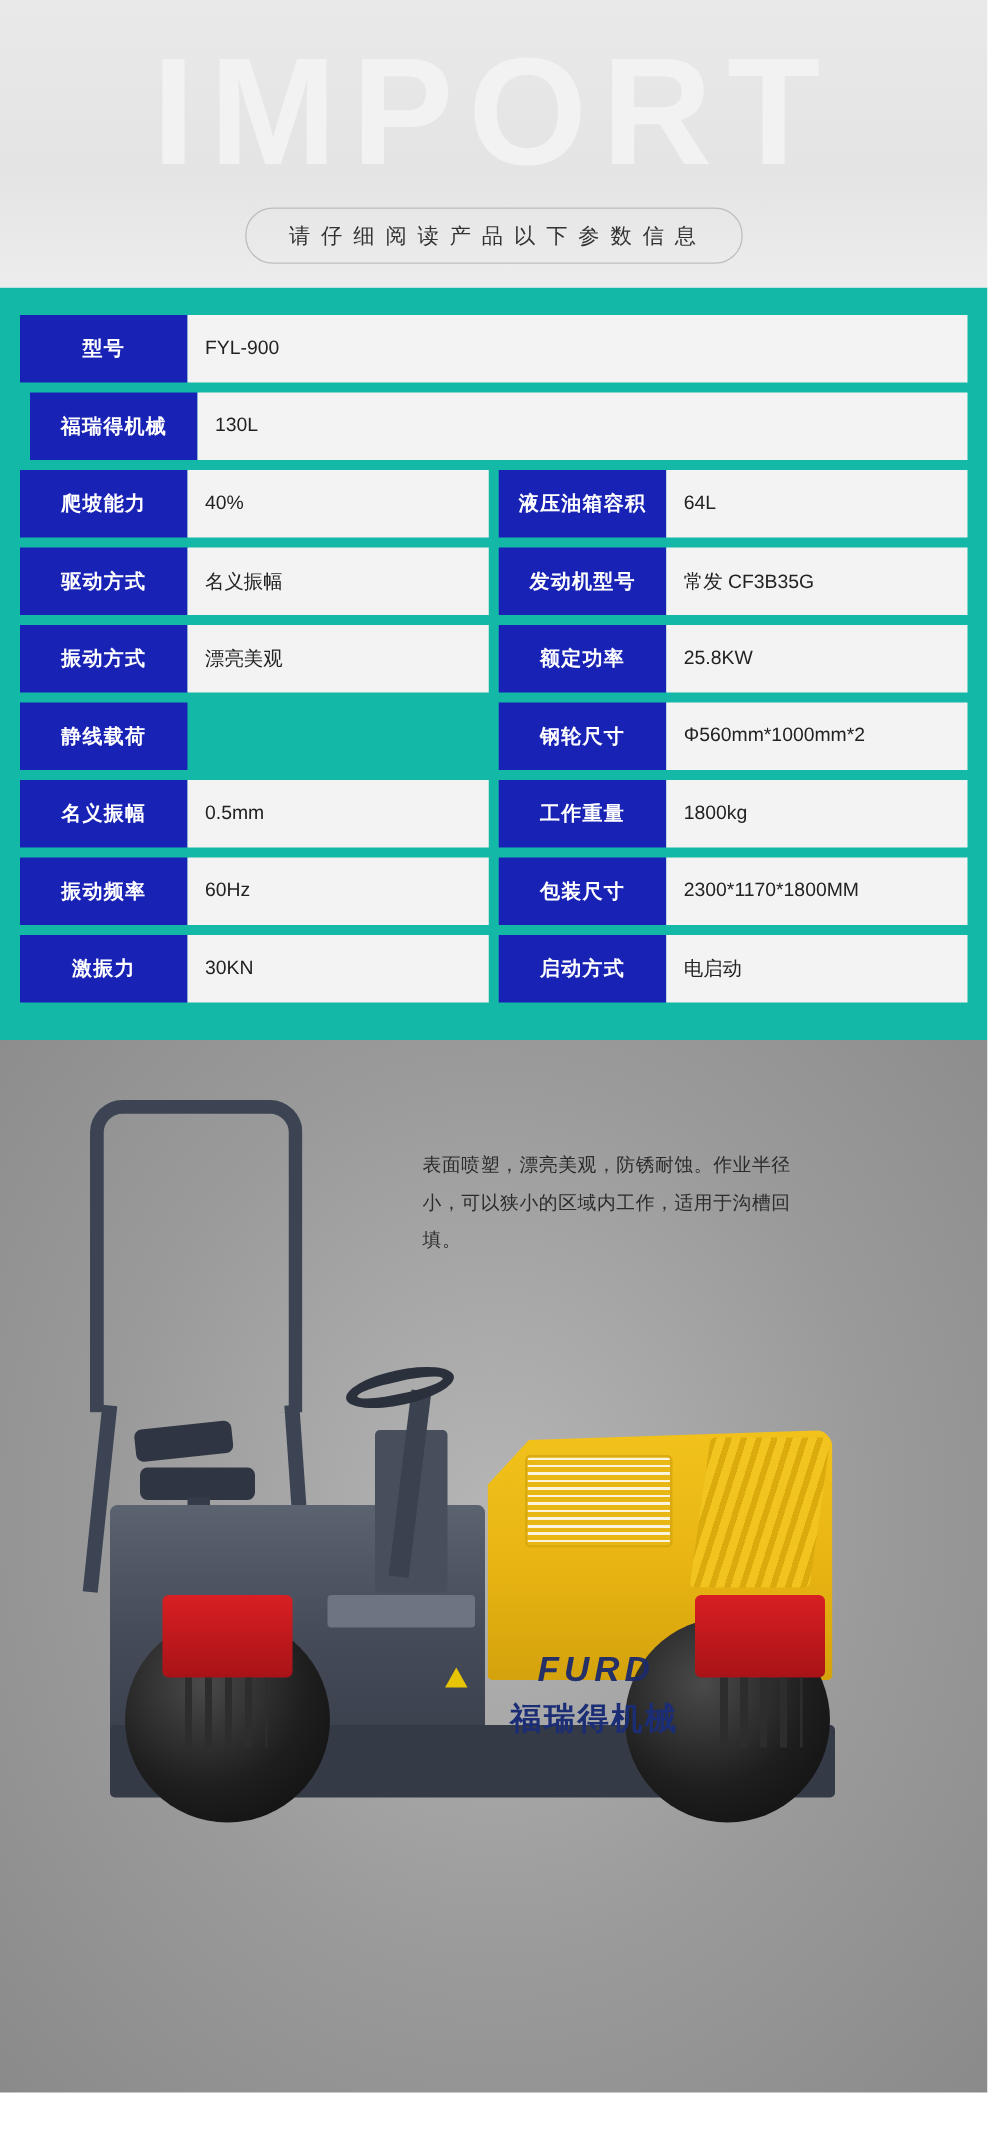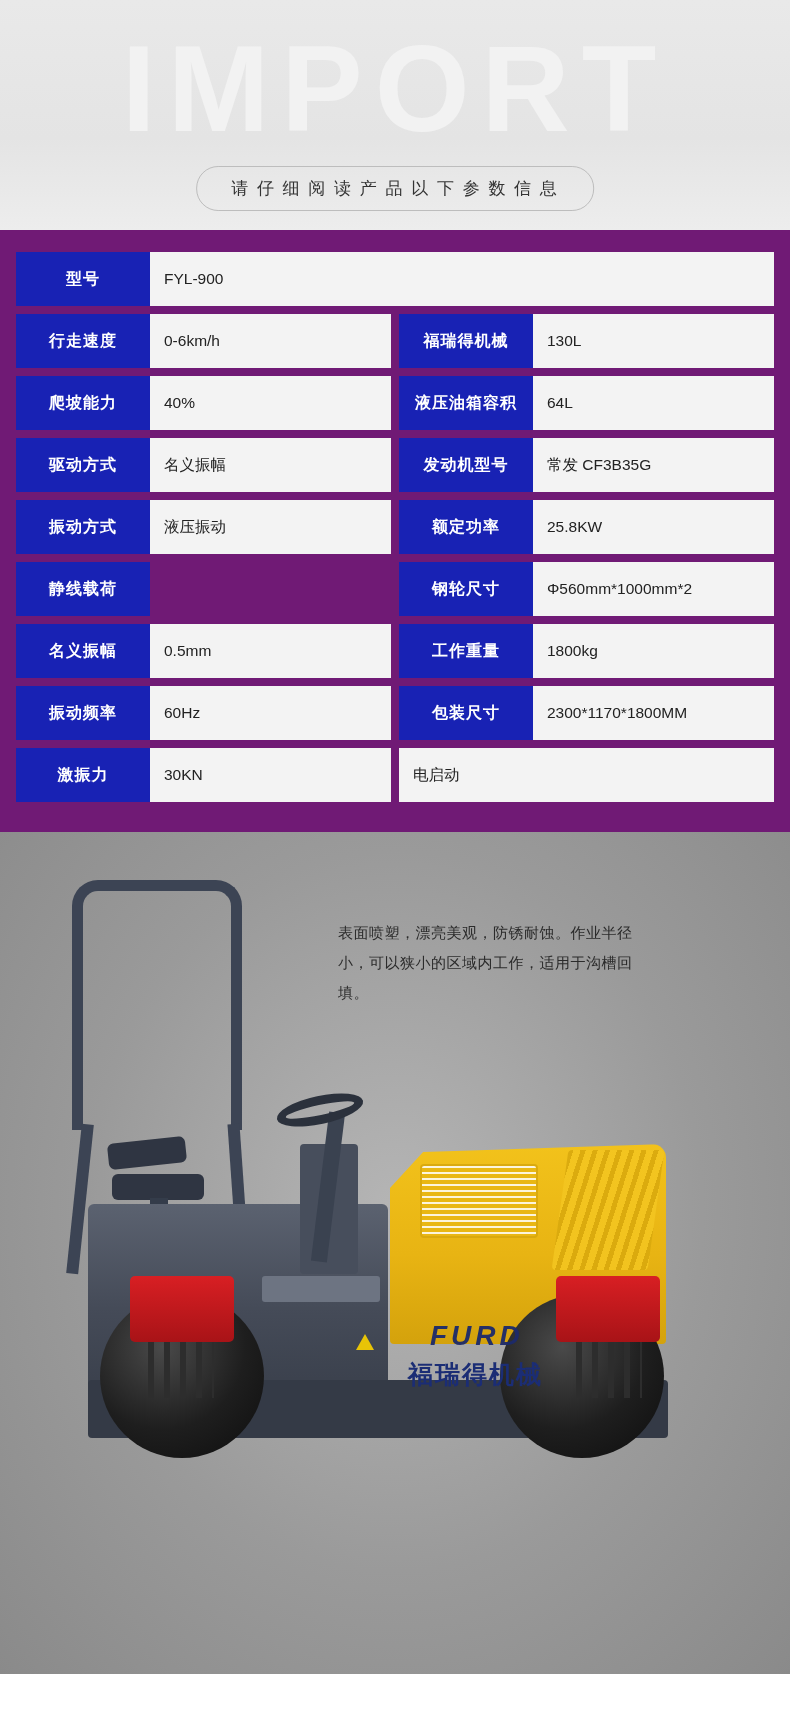--- a/index.html
+++ b/index.html
@@ -58,21 +58,21 @@
     font-size: 17px;
     color: #333333;
     letter-spacing: 2px;
     background: transparent;
     white-space: nowrap;
   }
 
   
   .spec-wrap {
     padding: 22px 16px 22px 16px;
-    background: #701a75;
+    background: #14b8a6;
   }
   .spec-row {
     display: flex;
     width: 100%;
     margin-bottom: 8px;
     height: 54px;
   }
   .cellgroup {
     display: flex;
     flex: 1 1 0;
@@ -281,24 +281,20 @@
   </div>
 
   <div class="spec-wrap" id="spec-table">
       <div class="spec-row row-full">
         <div class="cellgroup">
           <div class="lbl">型号</div>
           <div class="val">FYL-900</div>
         </div>
       </div>
       <div class="spec-row">
-        <div class="cellgroup">
-          <div class="lbl">行走速度</div>
-          <div class="val">0-6km/h</div>
-        </div>
         <div class="cellgroup gap">
           <div class="lbl">福瑞得机械</div>
           <div class="val">130L</div>
         </div>
       </div>
       <div class="spec-row">
         <div class="cellgroup">
           <div class="lbl">爬坡能力</div>
           <div class="val">40%</div>
         </div>
@@ -313,21 +309,21 @@
           <div class="val">名义振幅</div>
         </div>
         <div class="cellgroup gap">
           <div class="lbl">发动机型号</div>
           <div class="val">常发 CF3B35G</div>
         </div>
       </div>
       <div class="spec-row">
         <div class="cellgroup">
           <div class="lbl">振动方式</div>
-          <div class="val">液压振动</div>
+          <div class="val">漂亮美观</div>
         </div>
         <div class="cellgroup gap">
           <div class="lbl">额定功率</div>
           <div class="val">25.8KW</div>
         </div>
       </div>
       <div class="spec-row">
         <div class="cellgroup">
           <div class="lbl">静线载荷</div>
         </div>
@@ -355,20 +351,21 @@
           <div class="lbl">包装尺寸</div>
           <div class="val">2300*1170*1800MM</div>
         </div>
       </div>
       <div class="spec-row">
         <div class="cellgroup">
           <div class="lbl">激振力</div>
           <div class="val">30KN</div>
         </div>
         <div class="cellgroup gap">
+          <div class="lbl">启动方式</div>
           <div class="val">电启动</div>
         </div>
       </div>
     </div>
 
   <div class="photo">
     <div class="photo-note">表面喷塑，漂亮美观，防锈耐蚀。作业半径小，可以狭小的区域内工作，适用于沟槽回填。</div>
 
     <div class="machine">
       <div class="rops"></div>

